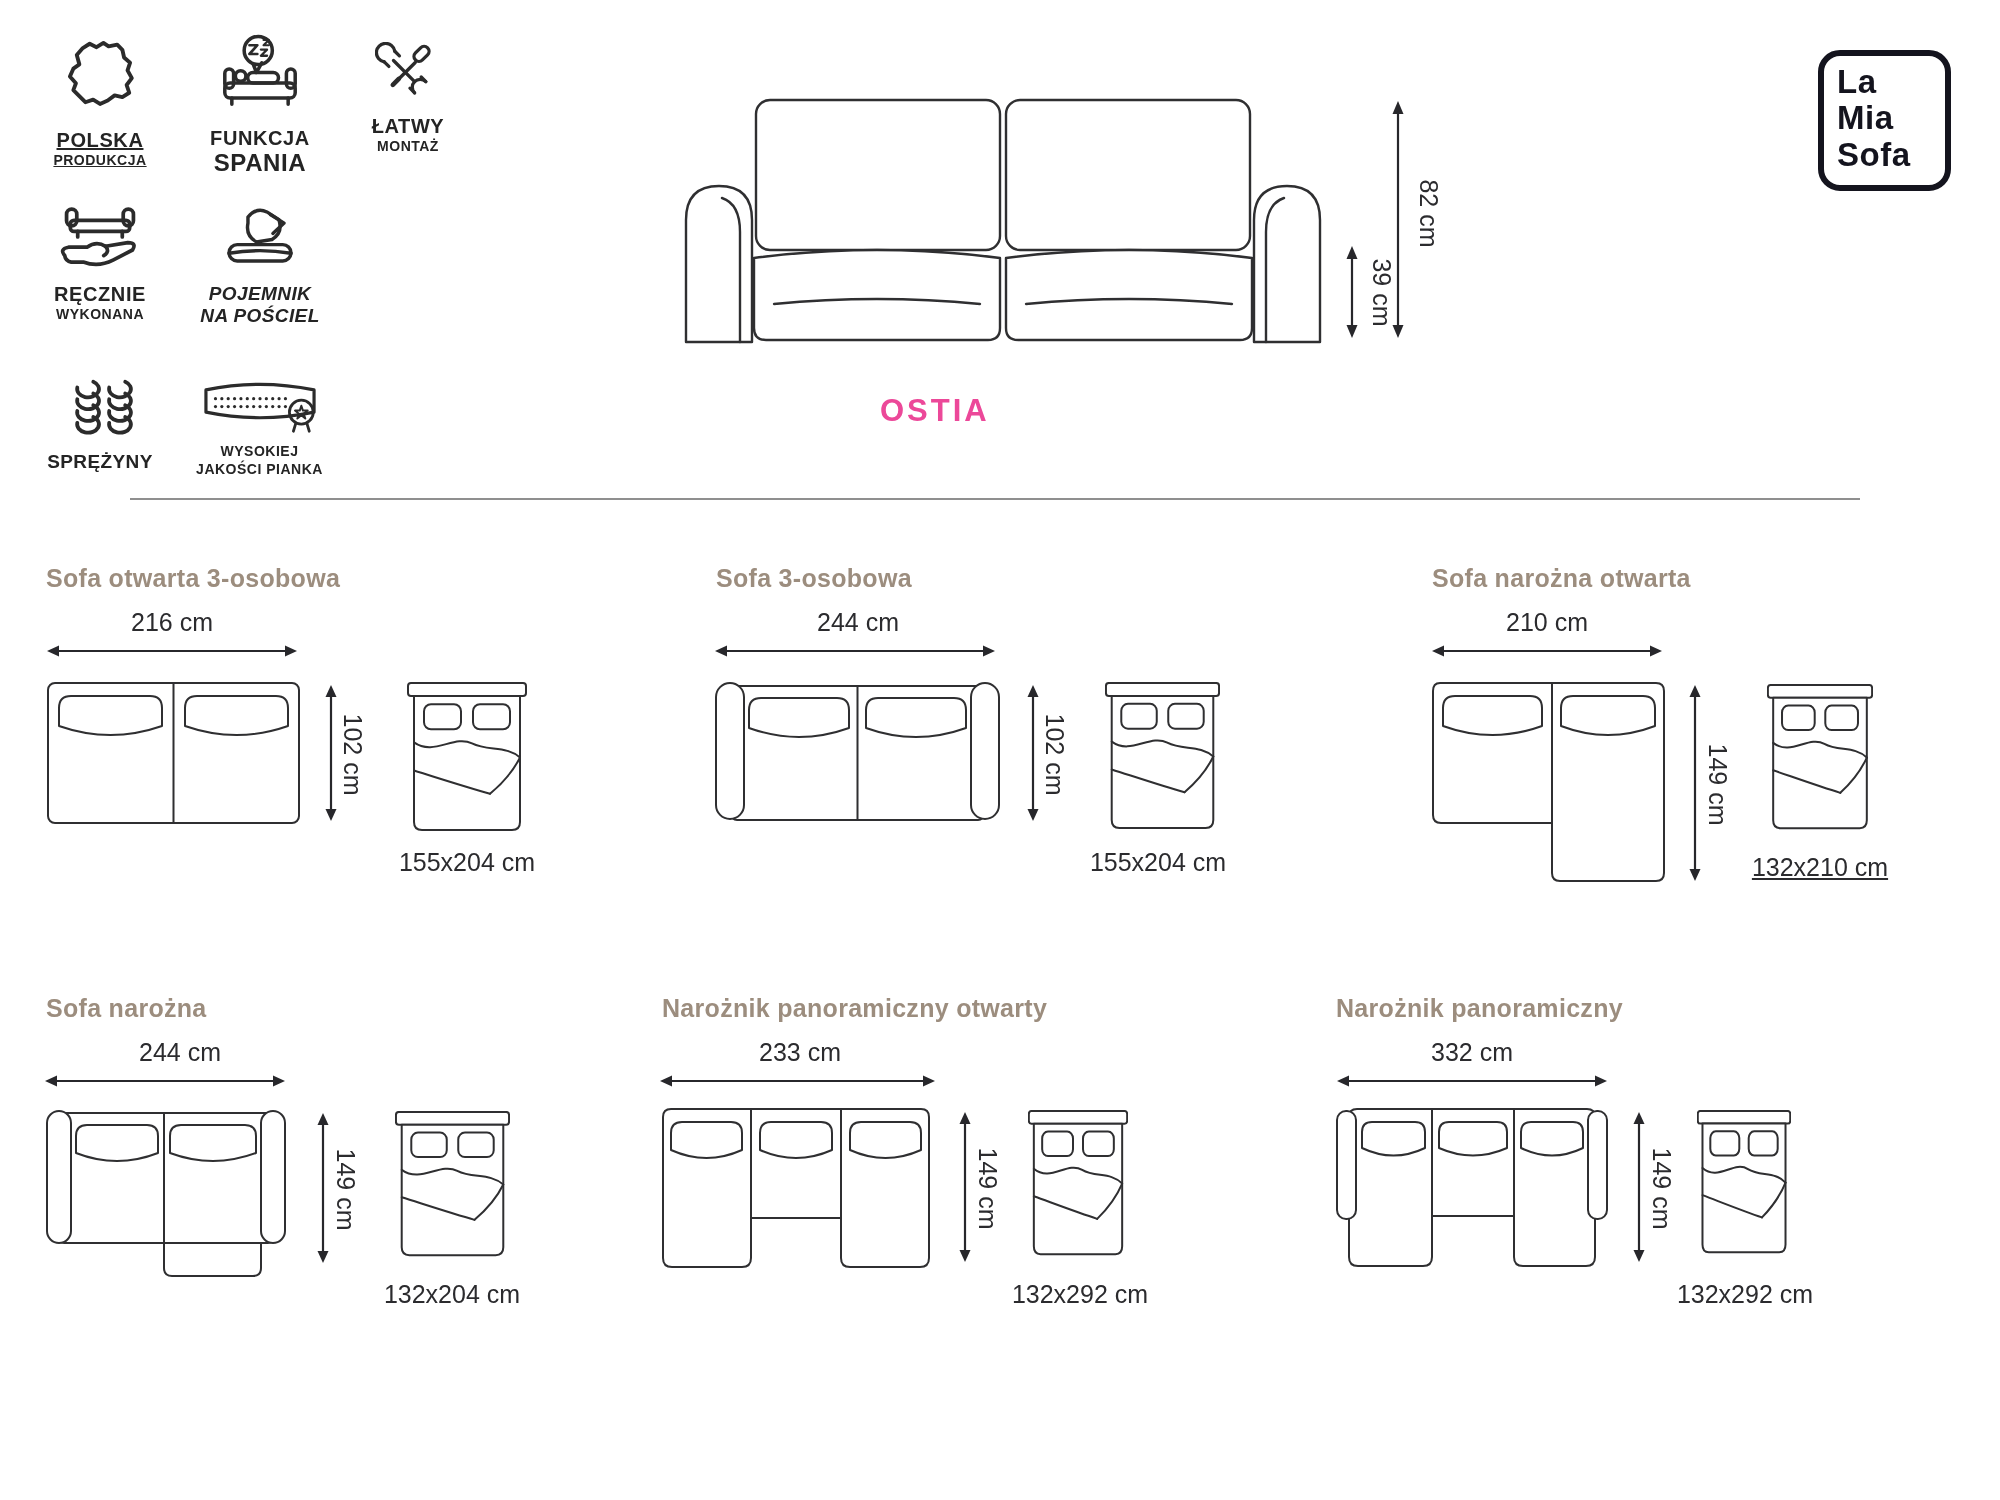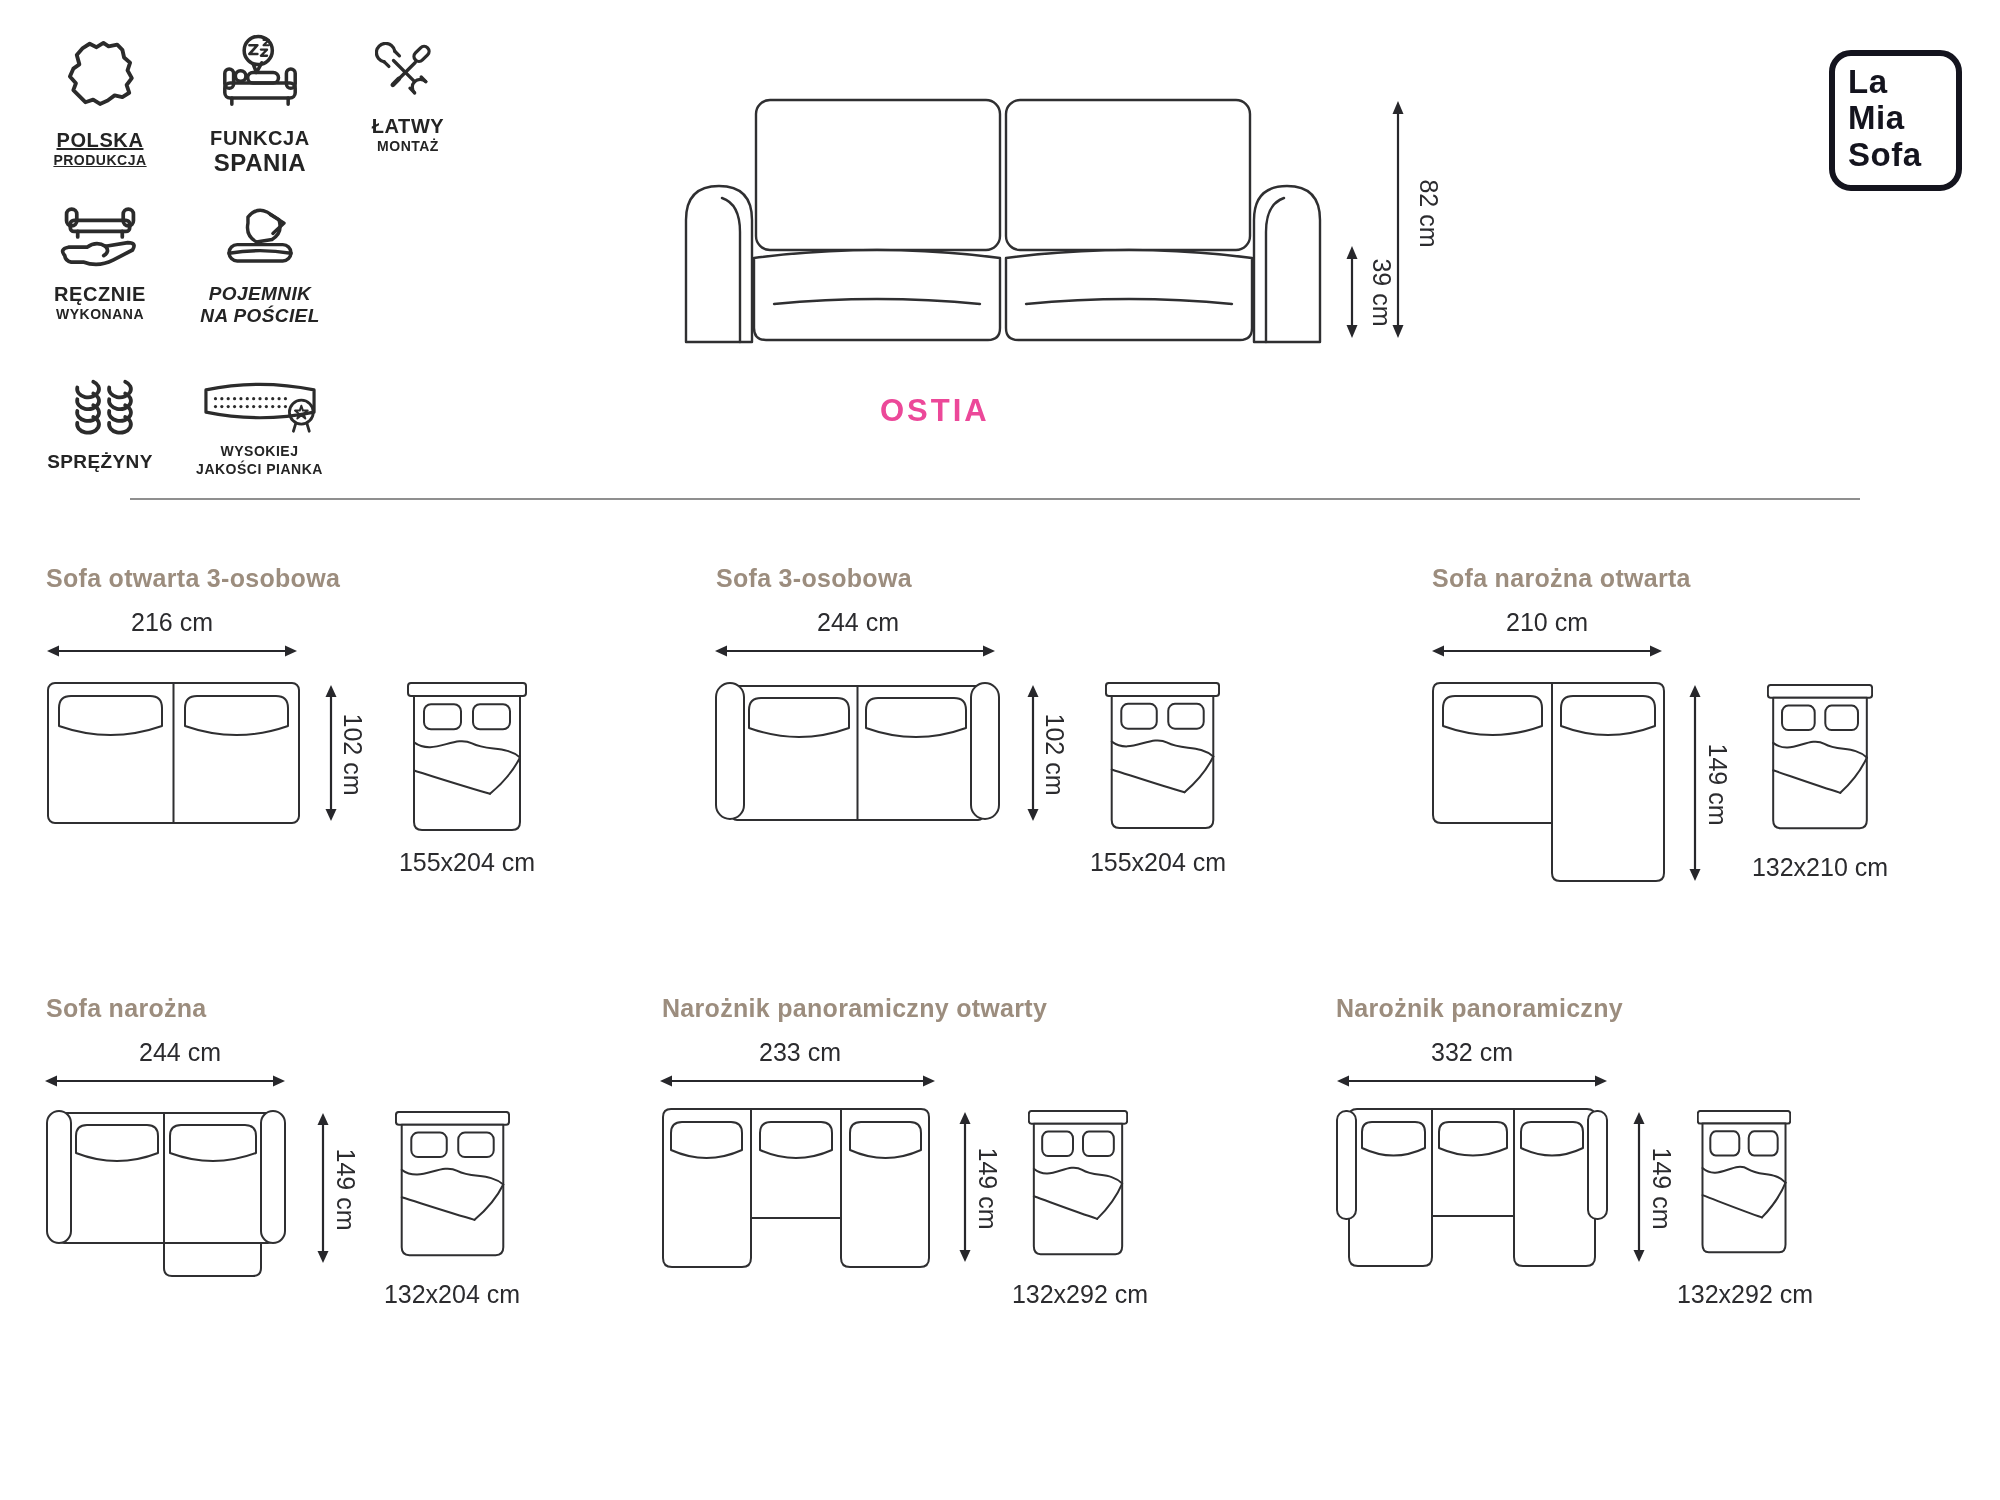--- a/index.html
+++ b/index.html
@@ -15,21 +15,21 @@
   .t-md { font-size:19px; font-weight:800; letter-spacing:.4px; line-height:1.18; color:#242424;}
   .t-sm { font-size:14px; font-weight:700; letter-spacing:.5px; line-height:1.25; color:#242424;}
 
   svg.lineart { stroke:#2b2b2b; fill:none; stroke-linecap:round; stroke-linejoin:round; }
 
   
   .hero-sofa { position:absolute; left:678px; top:92px; }
   .product-title { position:absolute; left:880px; top:393px; width:250px; text-align:left;
                    font-size:31px; font-weight:700; letter-spacing:3px; color:#ec4899; }
   .logo-box { position:absolute; left:1818px; top:50px; width:133px; height:141px;
-              border:6px solid #14141e; border-radius:22px; padding:8px 0 0 13px;margin-left:11px; }
+              border:6px solid #14141e; border-radius:22px; padding:8px 0 0 13px; }
   .logo-box div { font-size:33px; font-weight:800; line-height:1.1; color:#14141e; letter-spacing:.5px; }
   .divider { position:absolute; left:130px; top:498px; width:1730px; border-top:2px solid #8f8f8f; }
 
   
   .arrow { position:absolute; }
   .arrow line { stroke:#27272b; stroke-width:2.2px; }
   .arrow polygon { fill:#27272b; }
   .dim-label { position:absolute; font-size:25px; font-weight:500; color:#2b2b2e; text-align:center; }
   .rot { transform:rotate(90deg); white-space:nowrap; }
 
@@ -300,21 +300,21 @@
     <div class="dim-label rot" style="left:272px; top:210px; width:90px;">149 cm</div>
     <svg class="bed draw" style="left:367px; top:124px;" width="106" height="152" viewBox="0 0 120 155" preserveAspectRatio="none" stroke-width="2">
       <rect x="1" y="1" width="118" height="13" rx="3"></rect>
       <path d="M7,14 H113 V139 Q113,147 105,147 H15 Q7,147 7,139 Z"></path>
       <rect x="17" y="22" width="37" height="25" rx="7"></rect>
       <rect x="66" y="22" width="37" height="25" rx="7"></rect>
       <path d="M7,60 C27,74 47,52 65,61 C81,69 99,63 113,75" fill="none"></path>
       <path d="M7,88 C33,96 61,105 83,111" fill="none"></path>
       <path d="M83,111 C95,101 106,89 113,75" fill="none"></path>
     </svg>
-    <div class="dim-label" style="left:340px; top:293px; width:160px;">132x210 cm</div>
+    <div class="dim-label" style="left:340px; top:293px; width:160px;text-decoration:underline;">132x210 cm</div>
   </div>
 
   <div class="card" style="left:30px; top:990px;">
     <div class="card-title" style="left:16px;">Sofa narożna</div>
     <div class="dim-label" style="left:50px; top:48px; width:200px;">244 cm</div>
     <svg class="arrow" style="left:15px; top:84px;" width="240" height="14">
       <polygon points="0,7 12,1.5 12,12.5"></polygon>
         <line x1="10" y1="7" x2="230" y2="7"></line>
         <polygon points="240,7 228,1.5 228,12.5"></polygon>
     </svg>

